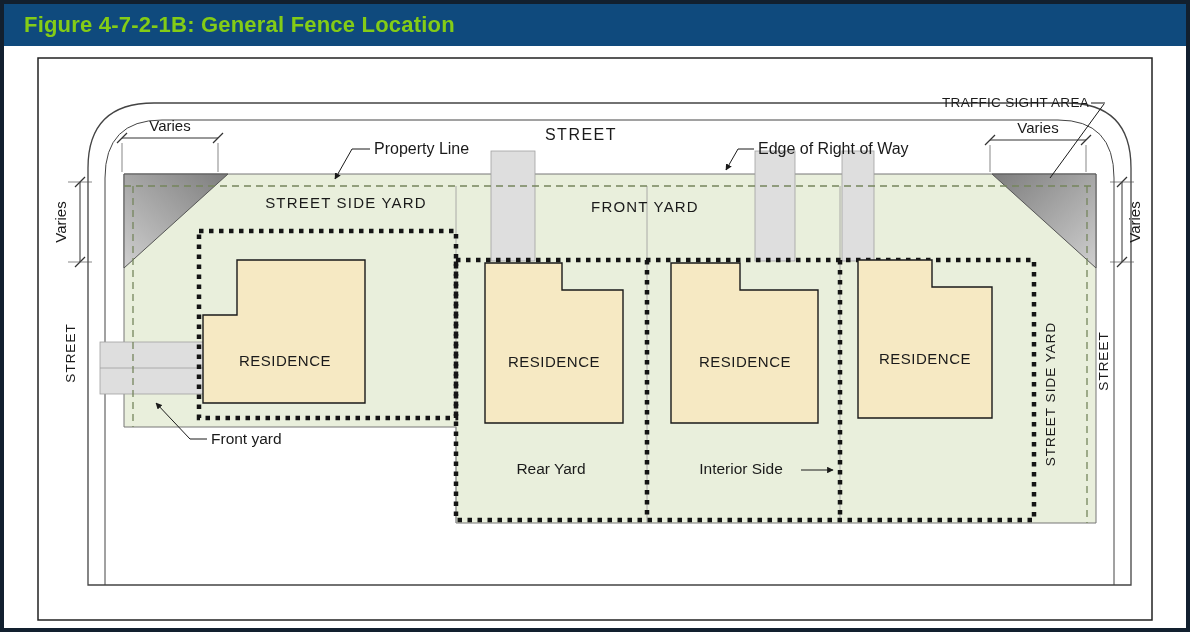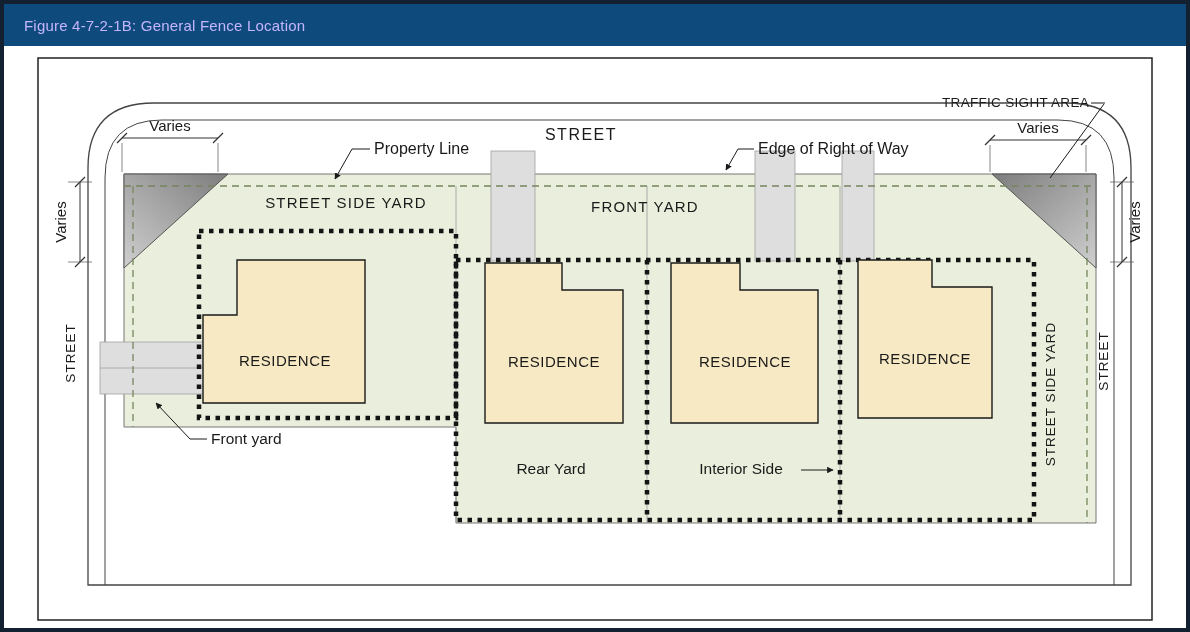--- a/index.html
+++ b/index.html
@@ -12,23 +12,23 @@
     font-family:"Liberation Sans", sans-serif;
     overflow:hidden;
   }
   .title-bar{
     position:absolute;top:0;left:0;right:0;height:42px;
     background:#0f4a7d;
     display:flex;align-items:center;
     padding-left:20px;
   }
   .title-bar .title-text{
-    color:#c4b5fd;
-    font-size:15px;
-    font-weight:400;
+    color:#84cc16;
+    font-size:22px;
+    font-weight:700;
     letter-spacing:0.2px;
   }
   .diagram-svg{position:absolute;left:0;top:0;}
   text{fill:#1a1a1a;font-family:"Liberation Sans", sans-serif;}
 </style>
 </head>
 <body>
 
 <div class="page">
 

